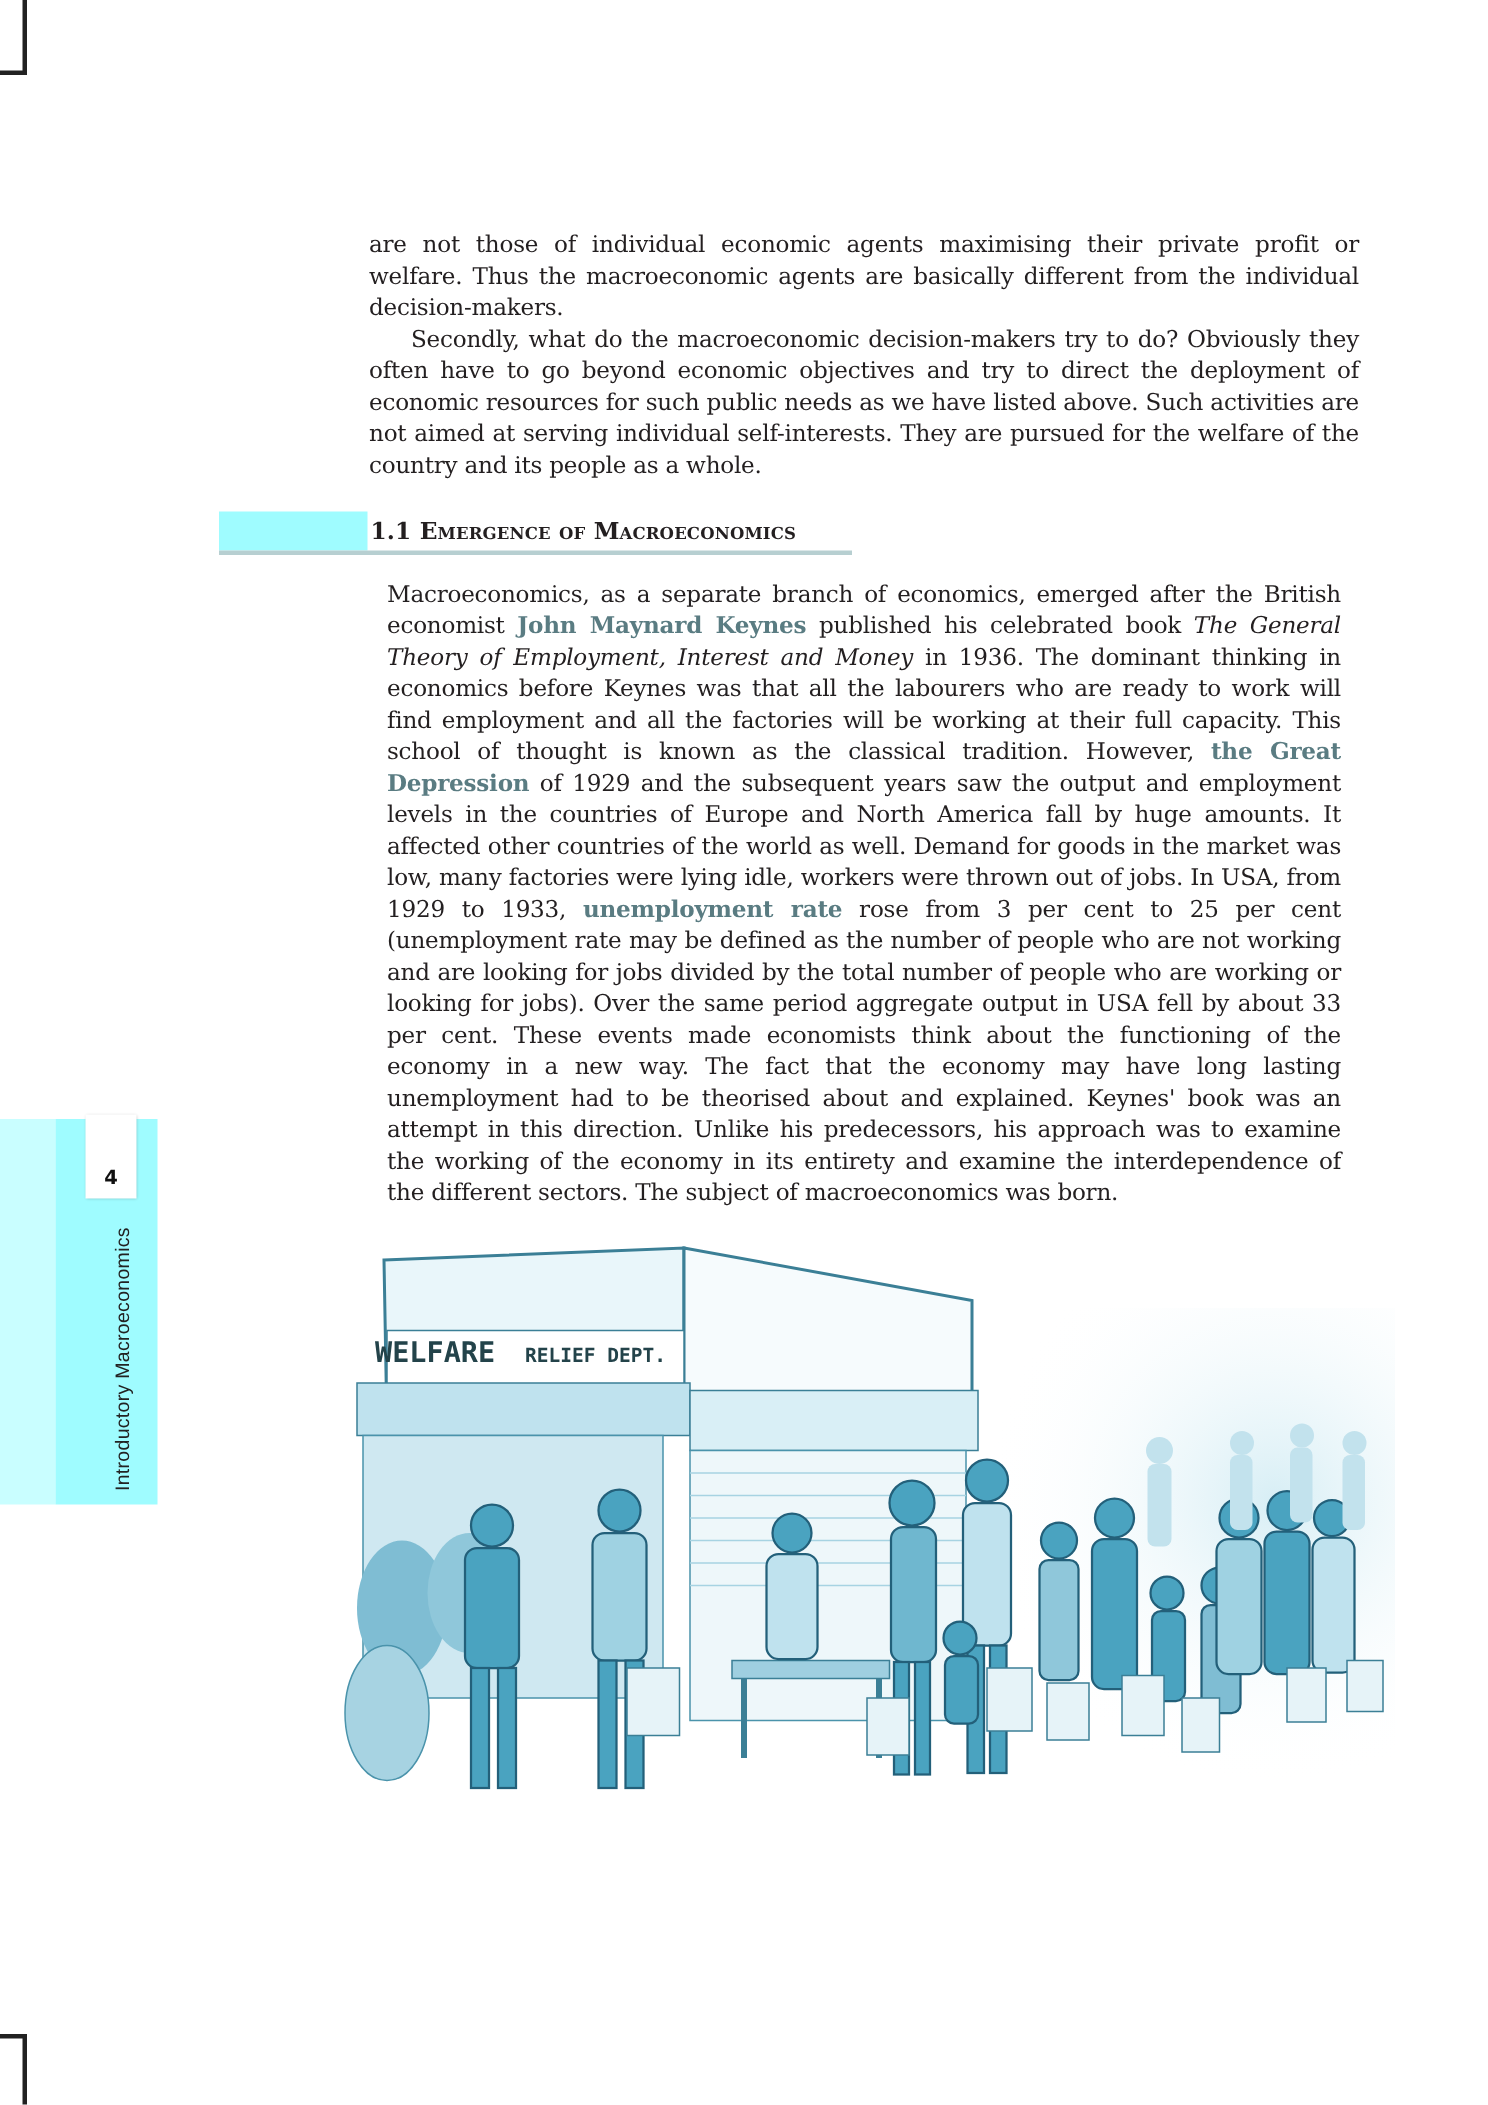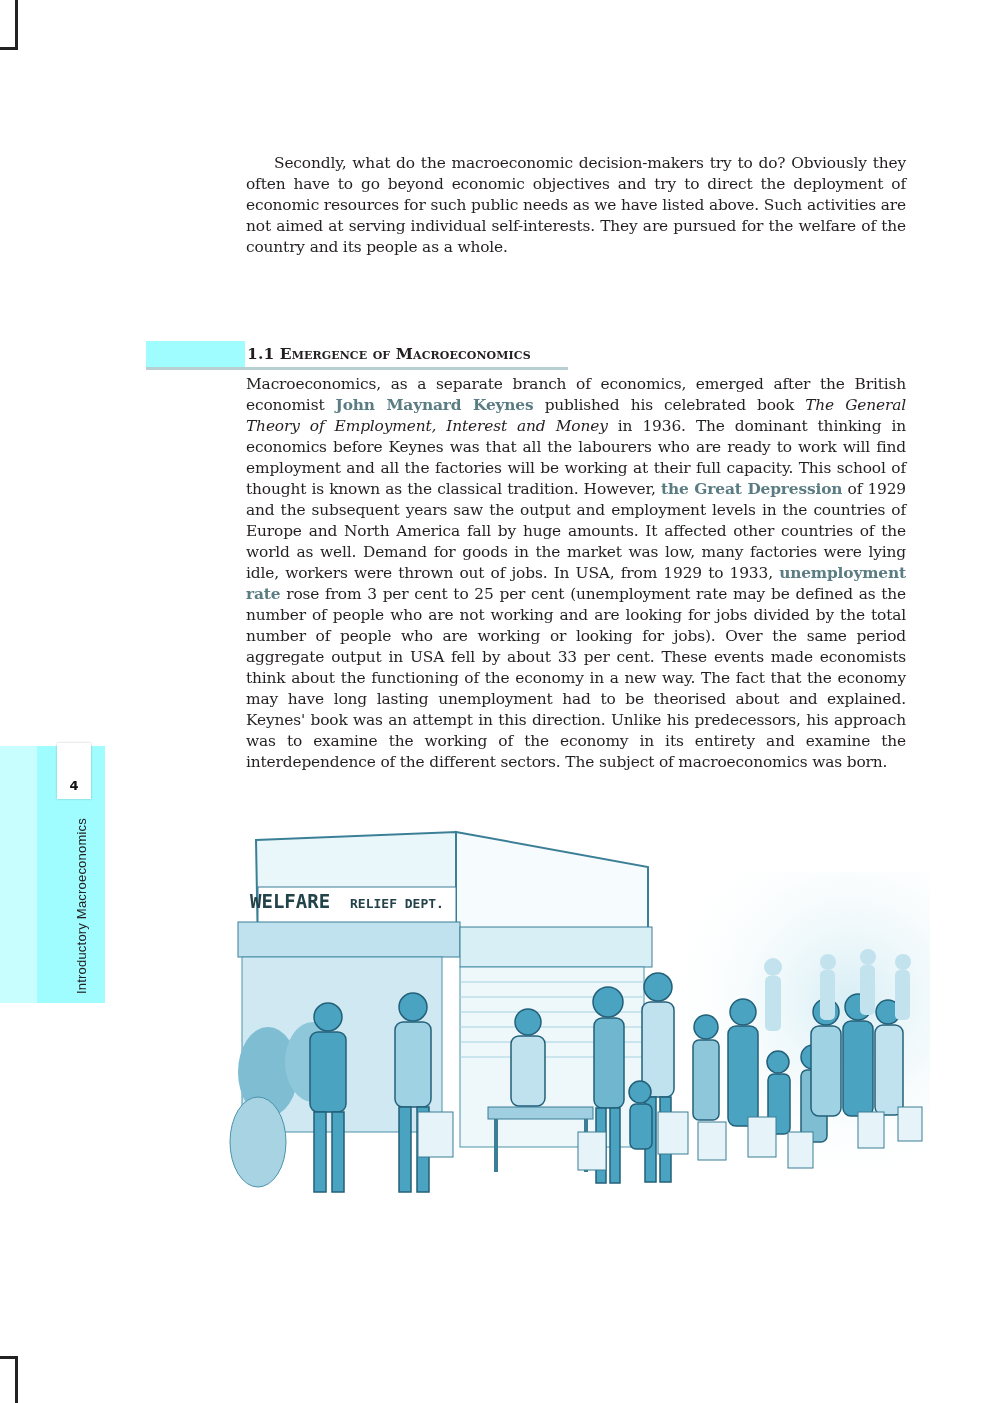--- a/index.html
+++ b/index.html
@@ -27,21 +27,21 @@
     }
     .heading-band { position: absolute; left: 0; top: 0; width: 99px; height: 26px; background: #9ffcff; }
     .heading-rule { position: absolute; left: 0; top: 26px; width: 422px; height: 3px; background: #b7cfd1; }
     .heading-text {
       position: absolute; left: 101px; top: 3px; font-weight: bold; font-size: 15.5px;
       font-variant: small-caps; letter-spacing: 0.1px; white-space: nowrap;
     }
 
     .para2 { position: absolute; left: 246px; top: 374px; width: 660px;
       font-size: 15.4px; line-height: 21px; text-align: justify; letter-spacing: -0.15px; }
-    .para2 p { margin: 0; }
+    .para2 p { margin: 12px; }
 
     .side-tab-outer { position: absolute; left: 0; top: 746px; width: 37px; height: 257px; background: #c9feff; }
     .side-tab-inner { position: absolute; left: 37px; top: 746px; width: 68px; height: 257px; background: #9ffcff; }
     .page-number-box {
       position: absolute; left: 57px; top: 743px; width: 34px; height: 56px; background: #ffffff;
       box-shadow: 0 0 2px rgba(0,0,0,0.25);
     }
     .page-number {
       position: absolute; left: 0; right: 0; bottom: 6px; text-align: center;
       font-family: "DejaVu Sans", sans-serif; font-weight: bold; font-size: 13px; color: #111;
@@ -58,20 +58,21 @@
       font-family: "DejaVu Sans Mono", monospace; font-weight: bold; fill: #23434a;
     }
   </style>
 </head>
 <body>
 
 <div class="crop-mark crop-top"></div>
 <div class="crop-mark crop-bottom"></div>
 
 <div class="content">
+  <p>are not those of individual economic agents maximising their private profit or welfare. Thus the macroeconomic agents are basically different from the individual decision-makers.</p>
   <p class="indent">Secondly, what do the macroeconomic decision-makers try to do? Obviously they often have to go beyond economic objectives and try to direct the deployment of economic resources for such public needs as we have listed above. Such activities are not aimed at serving individual self-interests. They are pursued for the welfare of the country and its people as a whole.</p>
 </div>
 
 <div class="section-heading">
   <div class="heading-band"></div>
   <div class="heading-rule"></div>
   <div class="heading-text">
     <span>1.1</span>
     <span>Emergence of Macroeconomics</span>
   </div>

